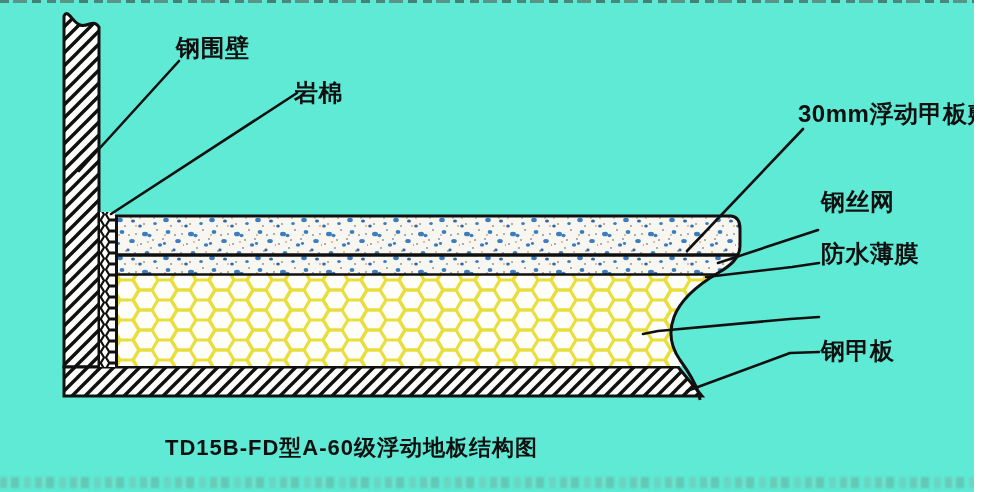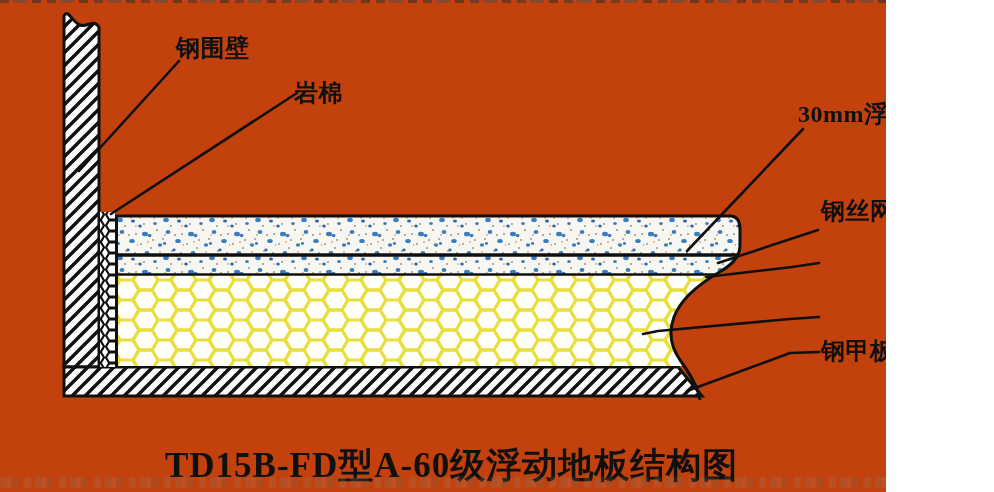--- a/index.html
+++ b/index.html
@@ -1,39 +1,39 @@
 <!DOCTYPE html>
 <html><head>
 <meta charset="utf-8">
 <style>
   html,body{margin:0;padding:0;background:#ffffff;}
   #stage{
     position:relative;
-    width:886px;height:492px;
-    background:#c2410c;
+    width:974px;height:492px;
+    background:#5eead4;
     overflow:hidden;
-    font-family:Liberation Serif, serif;
+    font-family:Liberation Sans, sans-serif;
   }
   #diagram-svg{position:absolute;left:0;top:0;}
   .callout{
     position:absolute;
     color:#101010;
     font-weight:bold;
     font-size:24px;
     line-height:1.1;
     white-space:nowrap;
     letter-spacing:0.5px;
   }
   .title{
     position:absolute;
-    left:165px;top:442px;width:500px;
+    left:165px;top:433px;width:500px;
     text-align:left;
     color:#101010;
     font-weight:bold;
-    font-size:35px;
+    font-size:22px;
     letter-spacing:1px;
     white-space:nowrap;
   }
   .scan-noise{
     position:absolute;left:0;right:0;
     pointer-events:none;
   }
   .scan-noise.top{
     top:0;height:3px;opacity:.55;
     background:repeating-linear-gradient(90deg,
@@ -159,22 +159,23 @@
       <polyline points="819,352 790,353 687,391"></polyline>
     </g>
   </svg>
 
   <div class="callout" style="left:176px;top:35px">钢围壁</div>
 
   <div class="callout" style="left:294px;top:80px">岩棉</div>
 
   <div class="callout" style="left:798px;top:101px">30mm浮动甲板敷料</div>
 
-  <div class="callout" style="left:821px;top:198px">钢丝网</div>
+  <div class="callout" style="left:821px;top:189px">钢丝网</div>
 
+  <div class="callout" style="left:821px;top:241px">防水薄膜</div>
 
 
   <div class="callout" style="left:821px;top:338px">钢甲板</div>
 
   <div class="title">TD15B-FD型A-60级浮动地板结构图</div>
 
   <div class="scan-noise top"></div>
   <div class="scan-noise bottom"></div>
 </div>
 

